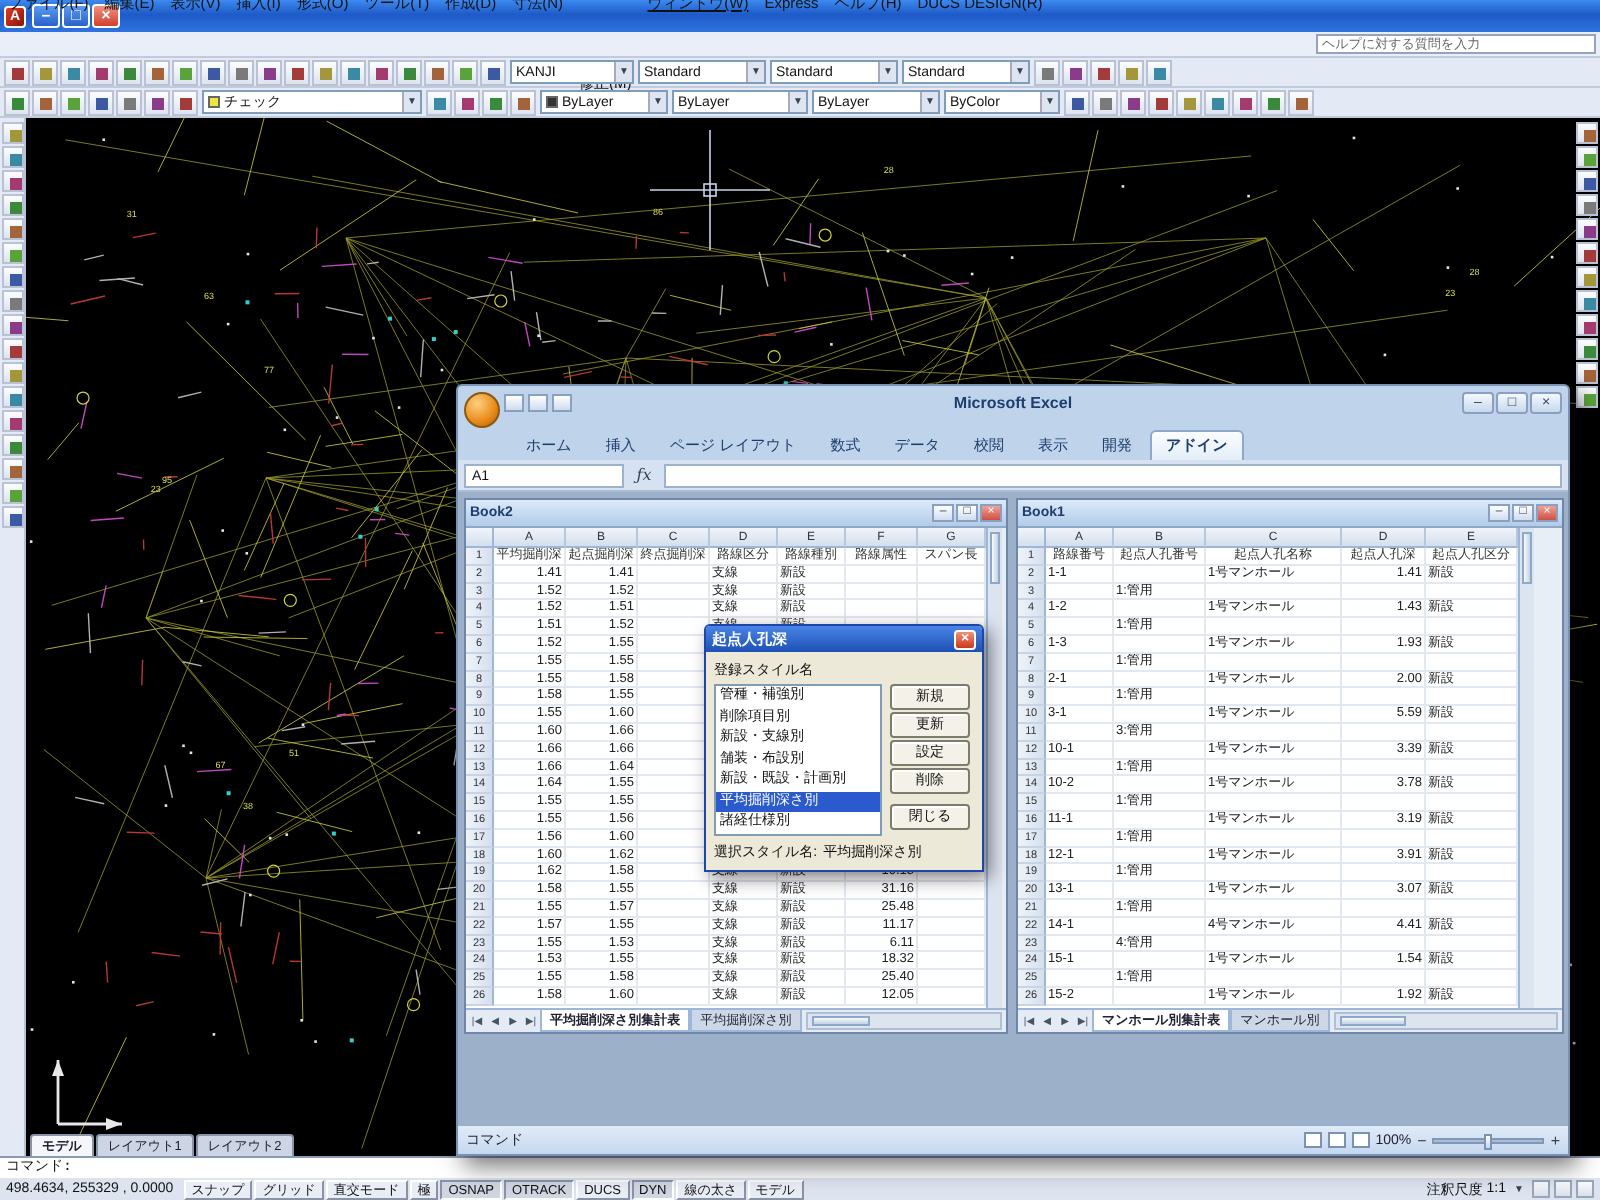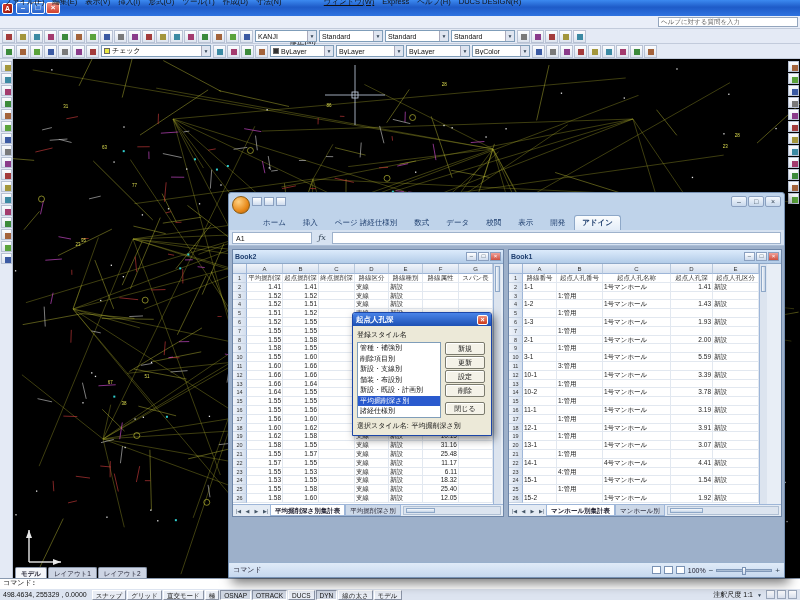--- a/index.html
+++ b/index.html
@@ -897,31 +897,32 @@
   </div>
 
   <div class="excel">
     <div class="xl-title">
       <span class="office-btn"></span>
       <span class="qat">
         <span class="qicon"></span>
         <span class="qicon"></span>
         <span class="qicon"></span>
       </span>
+      <span class="xl-title-text">Microsoft Excel</span>
       <span class="xl-ctrls">
         <span class="xbtn">–</span>
         <span class="xbtn">□</span>
         <span class="xbtn">×</span>
       </span>
     </div>
     <div class="rtabs-row">
       <div id="rtabs" class="rtabs">
           <div class="rtab">ホーム</div>
           <div class="rtab">挿入</div>
-          <div class="rtab">ページ 諸経仕様別</div>
+          <div class="rtab">ページ レイアウト</div>
           <div class="rtab">数式</div>
           <div class="rtab">データ</div>
           <div class="rtab">校閲</div>
           <div class="rtab">表示</div>
           <div class="rtab">開発</div>
           <div class="rtab active">アドイン</div>
         </div>
     </div>
     <div class="fbar">
       <span class="namebox">A1</span>

